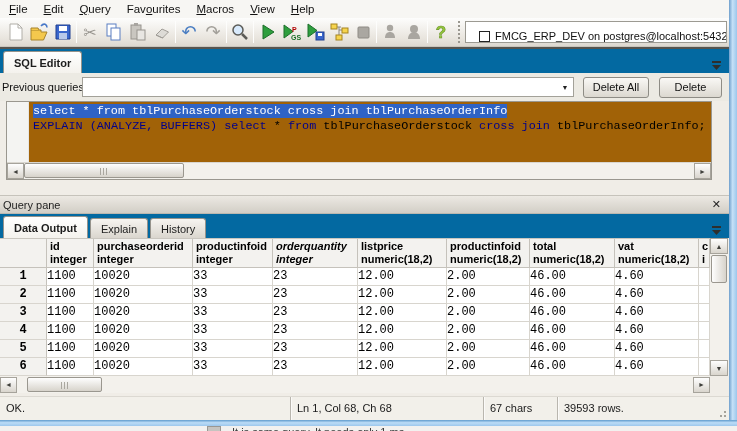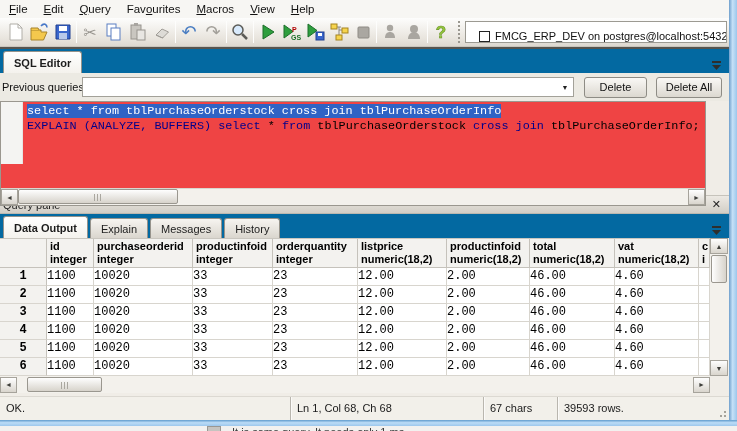--- a/index.html
+++ b/index.html
@@ -30,21 +30,21 @@
 
 .prevq { height:28px; background:#eceae3; display:flex; align-items:center; font-size:11px; color:#111; padding-left:2px; }
 .prevq .lbl { width:80px; flex:none; white-space:nowrap; }
 .combo { width:492px; height:20px; background:#fff; border:1px solid #a3a199; display:flex; align-items:center; flex:none; }
 .combo .arr { margin-left:auto; width:16px; text-align:center; font-size:7px; color:#222; }
 .btn { height:21px; background:linear-gradient(#f9f8f5,#dcd8d0); border:1px solid #8e8c85; border-radius:3px; font-size:11px; color:#111; display:flex; align-items:center; justify-content:center; flex:none; }
 .btn.del { width:63px; margin-left:10px; }
 .btn.delall { width:66px; margin-left:9px; }
 
 .editor-wrap { height:83px; position:relative; background:#f0ede7; }
-.editor { position:absolute; left:0; top:0; width:706px; height:105px; background:#ef4444; border:1px solid #9a978f; }
+.editor { position:absolute; left:6px; top:0; width:706px; height:79px; background:#a16207; border:1px solid #9a978f; }
 .gutter { position:absolute; left:0; top:0; width:22px; height:62px; background:#f4f4f2; border-right:1px solid #e6e6e4; }
 .code { position:absolute; left:26px; top:2px; font-family:"Liberation Mono",monospace; font-size:11.8px; line-height:15px; white-space:pre; }
 .code .sel { background:#2f63c5; color:#fff; }
 .kw { color:#00008B; } .pl { color:#000; }
 
 .hscroll { height:17px; background:#f3f1ec; display:flex; align-items:center; position:relative; }
 .editor .hscroll { position:absolute; left:0; right:0; bottom:0; border-top:1px solid #d9d6cf; }
 .sbtn { width:17px; height:16px; flex:none; background:linear-gradient(#fefefe,#d9d5cd); border:1px solid #a6a39b; display:flex; align-items:center; justify-content:center; font-size:7px; color:#3f3f3b; }
 .strack { position:relative; flex:1; height:16px; }
 .sthumb { position:absolute; top:0; height:15px; background:linear-gradient(#fefefe,#d7d3cb); border:1px solid #9a978f; border-radius:2px; }
@@ -219,22 +219,22 @@
             <rect x="0" y="0" width="9" height="2" fill="#2e2e2c"></rect>
             <path d="M0 4l4.5 5L9 4z" fill="#2e2e2c"></path>
           </svg></span>
       </div>
     <div class="prevq">
       <span class="lbl">Previous queries</span>
       <div class="combo">
         <span></span>
         <span class="arr">▼</span>
       </div>
+      <div class="btn delall">Delete All</div>
       <div class="btn del">Delete</div>
-      <div class="btn delall">Delete All</div>
     </div>
     <div class="editor-wrap">
       <div class="editor">
         <div class="gutter"></div>
         <div class="code" id="code"><div class="line"><span class="sel">select * from tblPurchaseOrderstock cross join tblPurchaseOrderInfo</span></div><div class="line"><span class="kw">EXPLAIN</span><span class="pl"> </span><span class="kw">(ANALYZE, BUFFERS)</span><span class="pl"> </span><span class="kw">select</span><span class="pl"> * </span><span class="kw">from</span><span class="pl"> tblPurchaseOrderstock </span><span class="kw">cross</span><span class="pl"> </span><span class="kw">join</span><span class="pl"> tblPurchaseOrderInfo;</span></div></div>
         <div class="hscroll">
           <span class="sbtn">◄</span>
           <span class="strack">
             <span class="sthumb" style="left:0; width:160px;">
                 <span class="grip"></span>
@@ -245,21 +245,20 @@
       </div>
     </div>
     <div class="sash"></div>
     <div class="caption">
       <span>Query pane</span>
       <span class="x">✕</span>
     </div>
     <div class="tabbar" id="outputTabs">
         <div class="tab active">Data Output</div>
         <div class="tab">Explain</div>
-        <div class="tab">Messages</div>
         <div class="tab">History</div>
         <span class="ovf"><svg width="10" height="10">
             <rect x="0" y="0" width="9" height="2" fill="#2e2e2c"></rect>
             <path d="M0 4l4.5 5L9 4z" fill="#2e2e2c"></path>
           </svg></span>
       </div>
     <div class="grid-zone">
       <div class="grid" id="grid">
           <div class="ghead">
             <div class="gh" style="width: 47px;"></div>
@@ -268,21 +267,21 @@
               <div>integer</div>
             </div>
             <div class="gh" style="width: 99px;">
               <div>purchaseorderid</div>
               <div>integer</div>
             </div>
             <div class="gh" style="width: 80px;">
               <div>productinfoid</div>
               <div>integer</div>
             </div>
-            <div class="gh" style="width: 85px;">
+            <div class="gh" style="width: 85px; font-style: italic;">
               <div>orderquantity</div>
               <div>integer</div>
             </div>
             <div class="gh" style="width: 89px;">
               <div>listprice</div>
               <div>numeric(18,2)</div>
             </div>
             <div class="gh" style="width: 83px;">
               <div>productinfoid</div>
               <div>numeric(18,2)</div>

